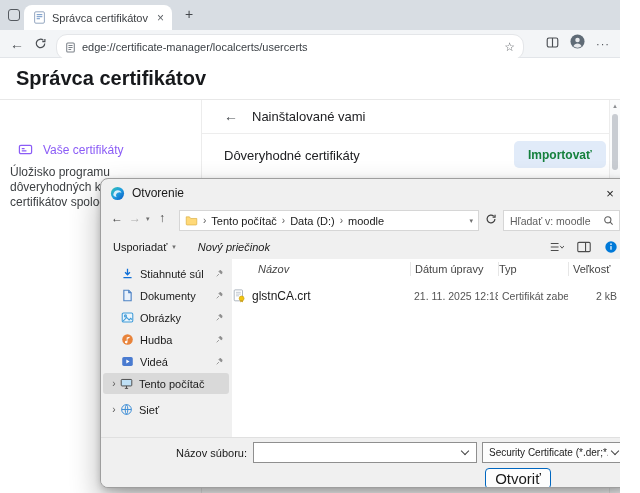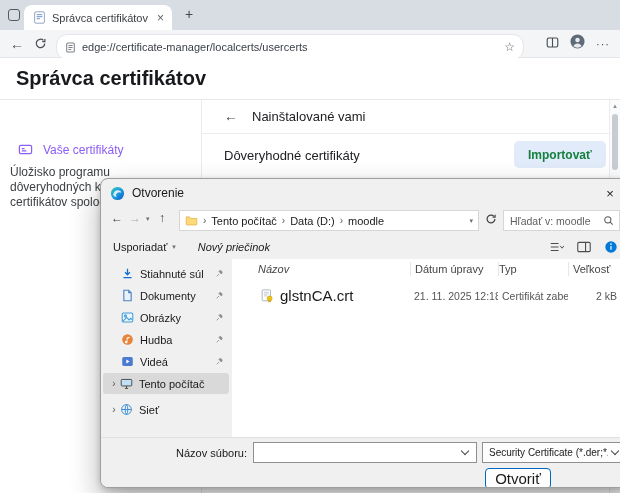--- a/index.html
+++ b/index.html
@@ -96,21 +96,21 @@
 
   .dlg-files{position:absolute;left:131px;top:0;width:399px;height:178px;background:#fff;}
   .fcols{display:flex;height:20px;align-items:center;color:#454545;}
   .fcol{height:14px;line-height:14px;white-space:nowrap;overflow:hidden;cursor:pointer;}
   .fc-name{width:178px;padding-left:26px;font-style:italic;}
   .fc-date{width:88px;padding-left:4px;border-left:1px solid #e6e6e6;}
   .fc-type{width:70px;border-left:1px solid #e6e6e6;}
   .fc-size{width:63px;padding-left:4px;border-left:1px solid #e6e6e6;}
   .frow{display:flex;height:19px;align-items:center;margin-top:7px;font-size:10.5px;cursor:pointer;}
   .frow .cell{white-space:nowrap;overflow:hidden;}
-  .fr-name{width:178px;display:flex;align-items:center;padding-left:28px;color:#1a1a1a;font-size:15px;}
+  .fr-name{width:178px;display:flex;align-items:center;padding-left:0;color:#1a1a1a;font-size:12px;}
   .fr-name svg{margin-right:6px;flex:0 0 auto;}
   .fr-date{width:88px;padding-left:4px;color:#555;}
   .fr-type{width:70px;padding-left:4px;color:#555;}
   .fr-size{width:63px;padding-right:14px;text-align:right;color:#555;}
 
   .dlg-footer{position:absolute;left:0;top:258px;width:100%;height:52px;background:#f0f0f0;border-top:1px solid #e0e0e0;}
   .fname-label{position:absolute;left:46px;top:9px;width:100px;text-align:right;color:#1a1a1a;}
   .fname-box{position:absolute;left:152px;top:4px;width:224px;height:21px;background:#fff;border:1px solid #8f8f8f;
              display:flex;align-items:center;}
   .fname-box input{flex:1;min-width:0;border:none;outline:none;font-family:inherit;font-size:11px;padding:0 5px;background:transparent;}

